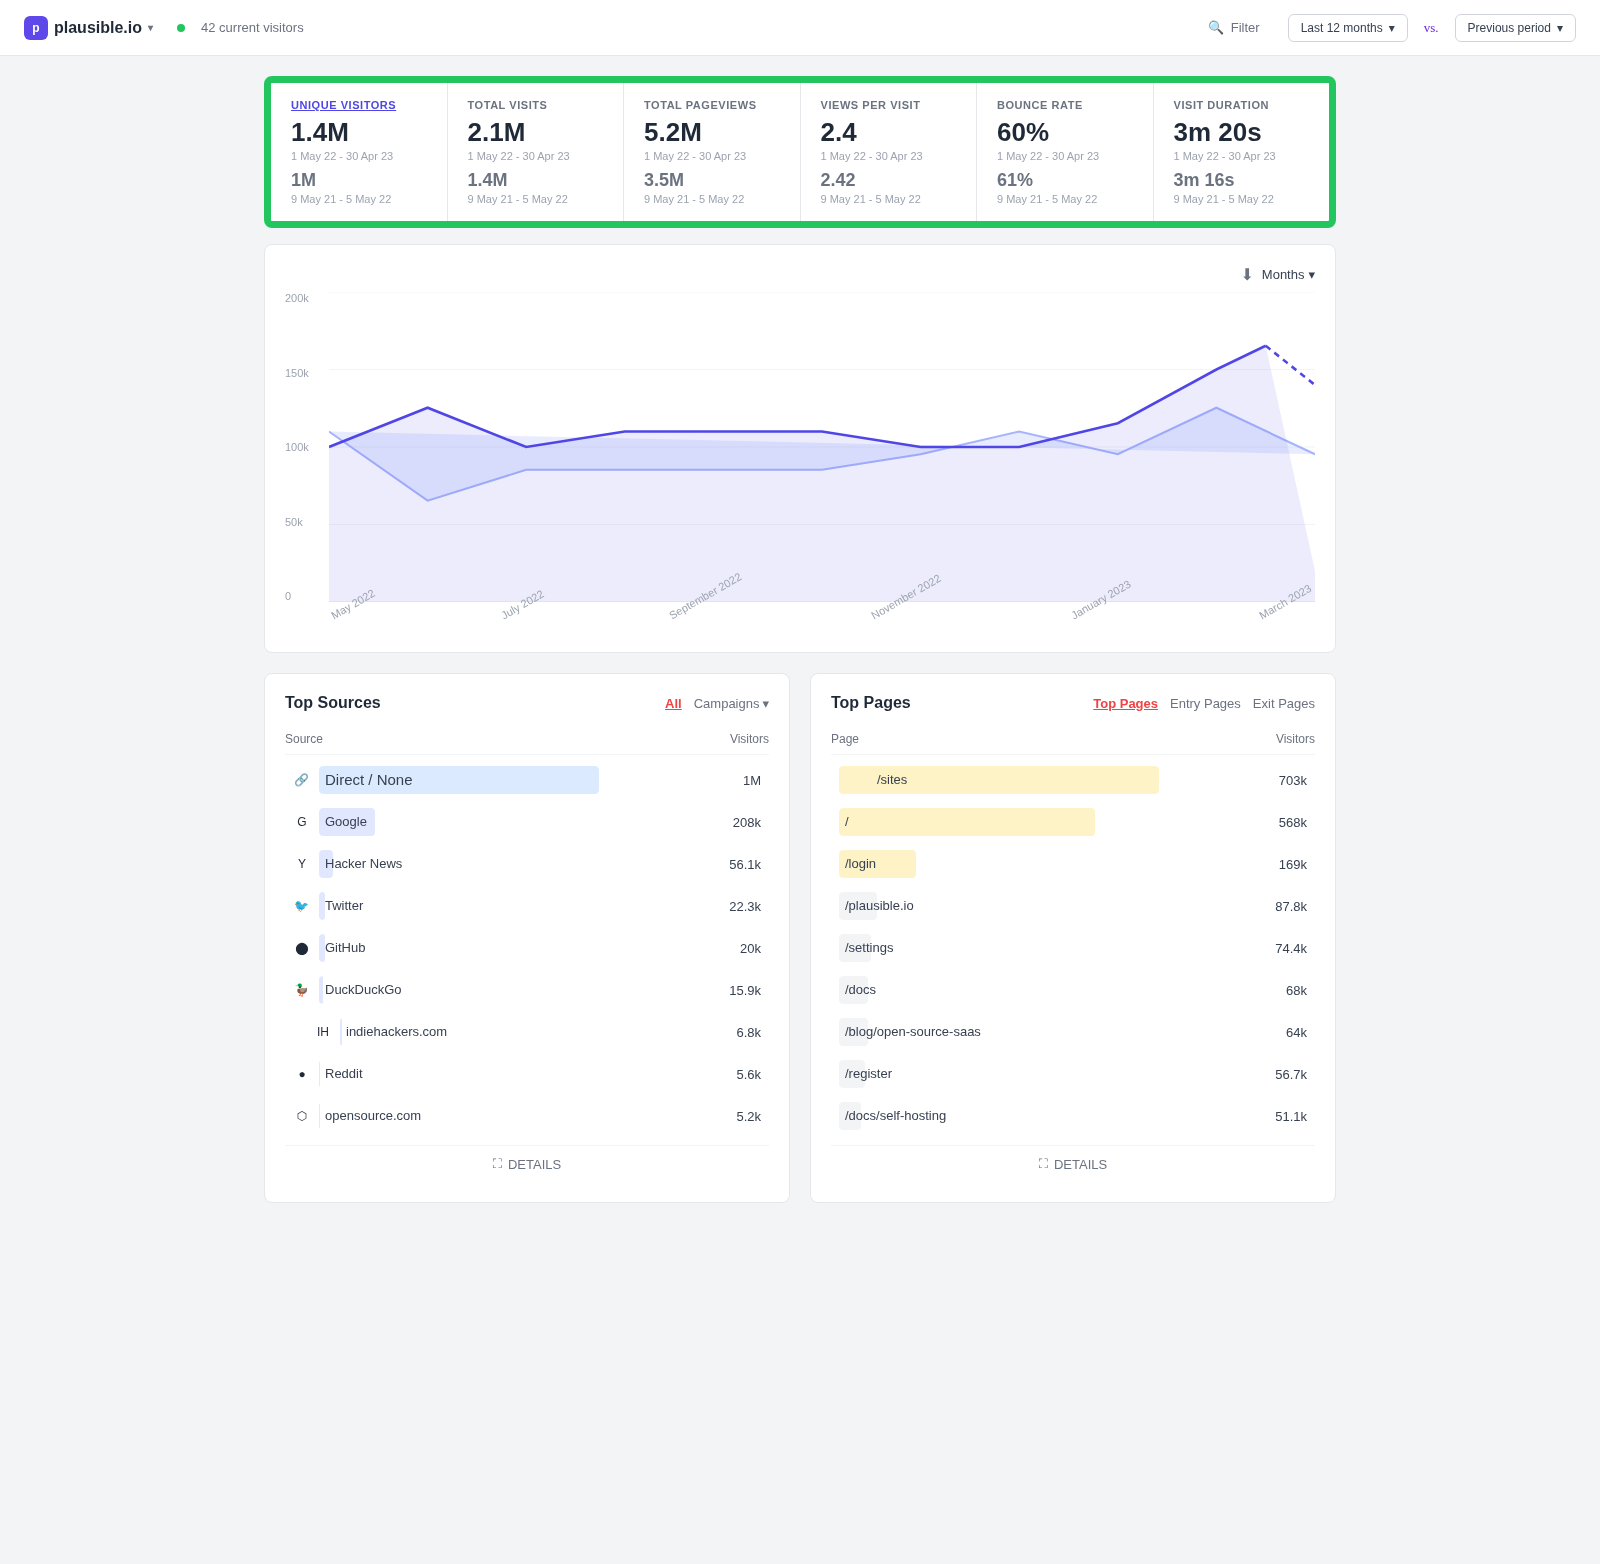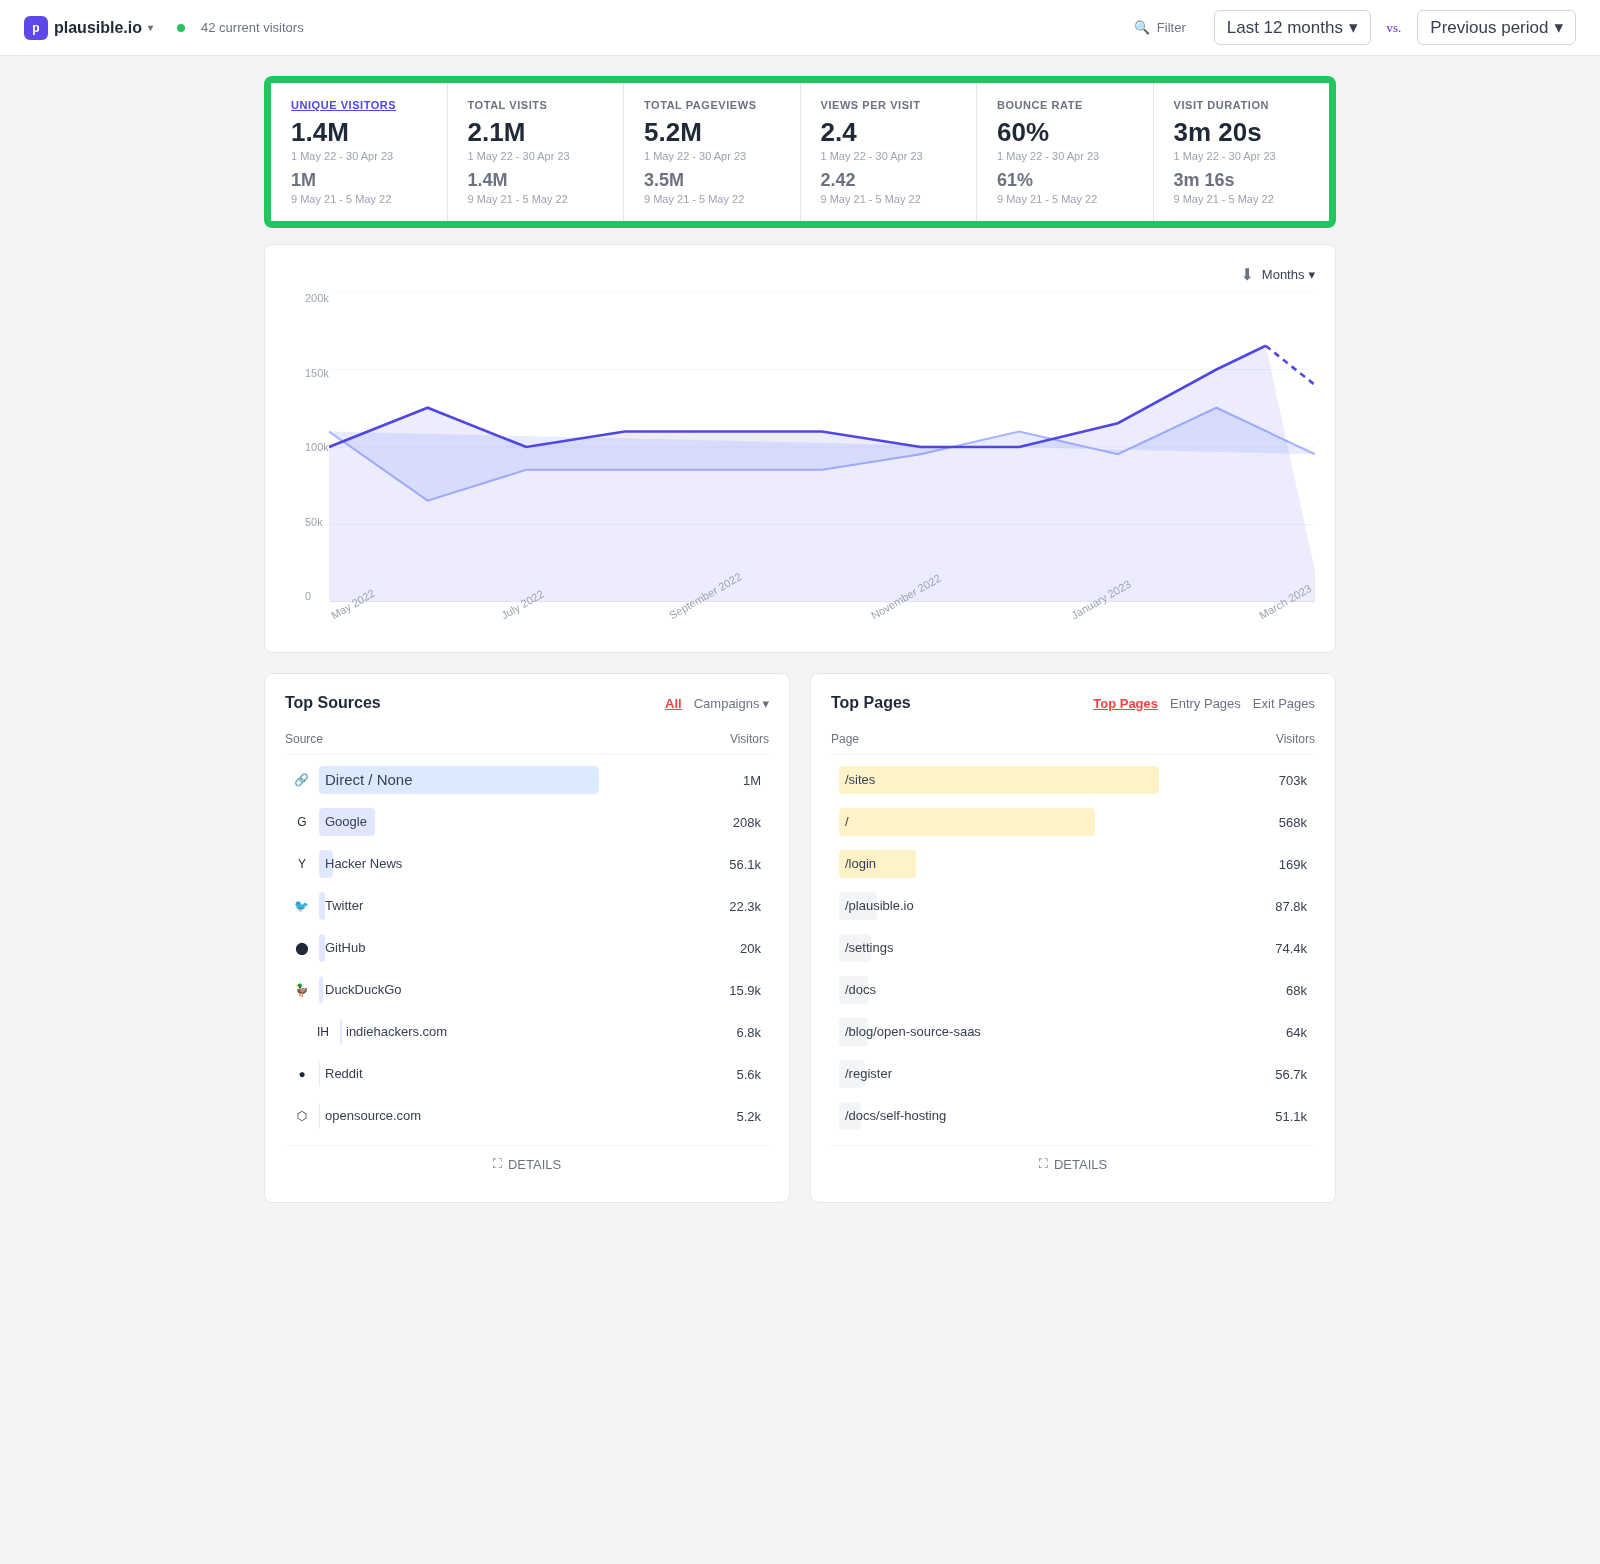--- a/index.html
+++ b/index.html
@@ -7,21 +7,21 @@
 
     
     .header { background: #fff; border-bottom: 1px solid #e5e7eb; padding: 0 24px; height: 56px; display: flex; align-items: center; gap: 16px; }
     .logo { display: flex; align-items: center; gap: 6px; font-weight: 700; font-size: 16px; color: #1f2937; cursor: pointer; }
     .logo-icon { width: 24px; height: 24px; background: #5f48e9; border-radius: 6px; display: flex; align-items: center; justify-content: center; color: white; font-size: 12px; font-weight: bold; }
     .chevron-down { font-size: 10px; color: #6b7280; }
     .visitors-badge { display: flex; align-items: center; gap: 16px; color: #6b7280; font-size: 13px; margin-left: 8px; }
     .visitors-dot { width: 8px; height: 8px; background: #22c55e; border-radius: 50%; }
     .header-spacer { flex: 1; }
     .filter-btn { display: flex; align-items: center; gap: 6px; color: #6b7280; font-size: 13px; cursor: pointer; padding: 6px 12px; border-radius: 6px; border: none; background: none; }
-    .period-select { display: flex; align-items: center; gap: 6px; border: 1px solid #d1d5db; border-radius: 6px; padding: 6px 12px; font-size: 17px; cursor: pointer; background: white; color: #374151; }
+    .period-select { display: flex; align-items: center; gap: 6px; border: 1px solid #d1d5db; border-radius: 6px; padding: 6px 12px; font-size: 12px; cursor: pointer; background: white; color: #374151; }
     .vs-text { color: #6d28d9; font-size: 13px; font-family: Liberation Serif, serif; }
 
     
     .main { padding: 20px 24px; max-width: 1120px; margin: 0 auto; }
 
     
     .stats-row { background: white; border-radius: 8px; border: 7px solid #22c55e; display: flex; margin-bottom: 16px; }
     .stat-item { flex: 1; padding: 16px 20px; border-right: 1px solid #e5e7eb; }
     .stat-item:last-child { border-right: none; }
     .stat-label { font-size: 11px; font-weight: 600; color: #6b7280; text-transform: uppercase; letter-spacing: 0.05em; margin-bottom: 6px; }
@@ -30,21 +30,21 @@
     .stat-period { font-size: 11px; color: #9ca3af; margin-bottom: 8px; }
     .stat-prev { font-size: 18px; font-weight: 600; color: #6b7280; margin-bottom: 2px; }
     .stat-prev-period { font-size: 11px; color: #9ca3af; }
 
     
     .chart-container { background: white; border-radius: 8px; border: 1px solid #e5e7eb; padding: 20px; margin-bottom: 20px; }
     .chart-controls { display: flex; justify-content: flex-end; align-items: center; gap: 8px; margin-bottom: 8px; }
     .download-icon { color: #6b7280; cursor: pointer; font-size: 16px; }
     .months-btn { display: flex; align-items: center; gap: 4px; font-size: 13px; color: #374151; cursor: pointer; border: none; background: none; font-weight: 500; }
     .chart-wrapper { position: relative; height: 340px; }
-    .chart-y-labels { position: absolute; left: 0; top: 0; bottom: 30px; display: flex; flex-direction: column; justify-content: space-between; font-size: 11px; color: #9ca3af; width: 40px; margin-left: 20px; }
+    .chart-y-labels { position: absolute; left: 0; top: 0; bottom: 30px; display: flex; flex-direction: column; justify-content: space-between; font-size: 11px; color: #9ca3af; width: 40px; }
     .chart-area { position: absolute; left: 44px; right: 0; top: 0; bottom: 30px; }
     .chart-x-labels { position: absolute; left: 44px; right: 0; bottom: 0; height: 30px; display: flex; justify-content: space-between; align-items: center; font-size: 11px; color: #9ca3af; transform: rotate(-0deg); }
 
     
     .bottom-panels { display: grid; grid-template-columns: 1fr 1fr; gap: 20px; }
     .panel { background: white; border-radius: 8px; border: 1px solid #e5e7eb; padding: 20px; }
     .panel-header { display: flex; align-items: center; justify-content: space-between; margin-bottom: 16px; }
     .panel-title { font-size: 16px; font-weight: 700; color: #1f2937; }
     .panel-tabs { display: flex; gap: 12px; align-items: center; }
     .tab-link { font-size: 13px; color: #6b7280; cursor: pointer; text-decoration: none; }
@@ -313,21 +313,21 @@
       </div>
       <div class="table-header">
         <span class="col-label">Page</span>
         <span class="col-label">Visitors</span>
       </div>
       <div id="pages-rows">
           <div class="row-item">
       <div class="left">
         <div class="bar-wrap" style="flex:1; min-width:150px; max-width:320px; height:28px; position:relative; border-radius:4px; overflow:hidden;">
           <div class="bar-bg" style="width:100%; background:#fef3c7; position:absolute; top:0; left:0; height:100%; border-radius:4px;"></div>
-          <span class="name" style="position:relative;z-index:1;font-size:13px;color:#374151;padding:0 6px;line-height:28px;">/sites</span>
+          <span class="name" style="position:relative;z-index:1;font-size:13px;color:#374151;padding:0 6px;line-height:28px;margin-left:32px;">/sites</span>
         </div>
       </div>
       <span class="val">703k</span>
     </div>
           <div class="row-item">
       <div class="left">
         <div class="bar-wrap" style="flex:1; min-width:150px; max-width:320px; height:28px; position:relative; border-radius:4px; overflow:hidden;">
           <div class="bar-bg" style="width:80%; background:#fef3c7; position:absolute; top:0; left:0; height:100%; border-radius:4px;"></div>
           <span class="name" style="position:relative;z-index:1;font-size:13px;color:#374151;padding:0 6px;line-height:28px;">/</span>
         </div>

